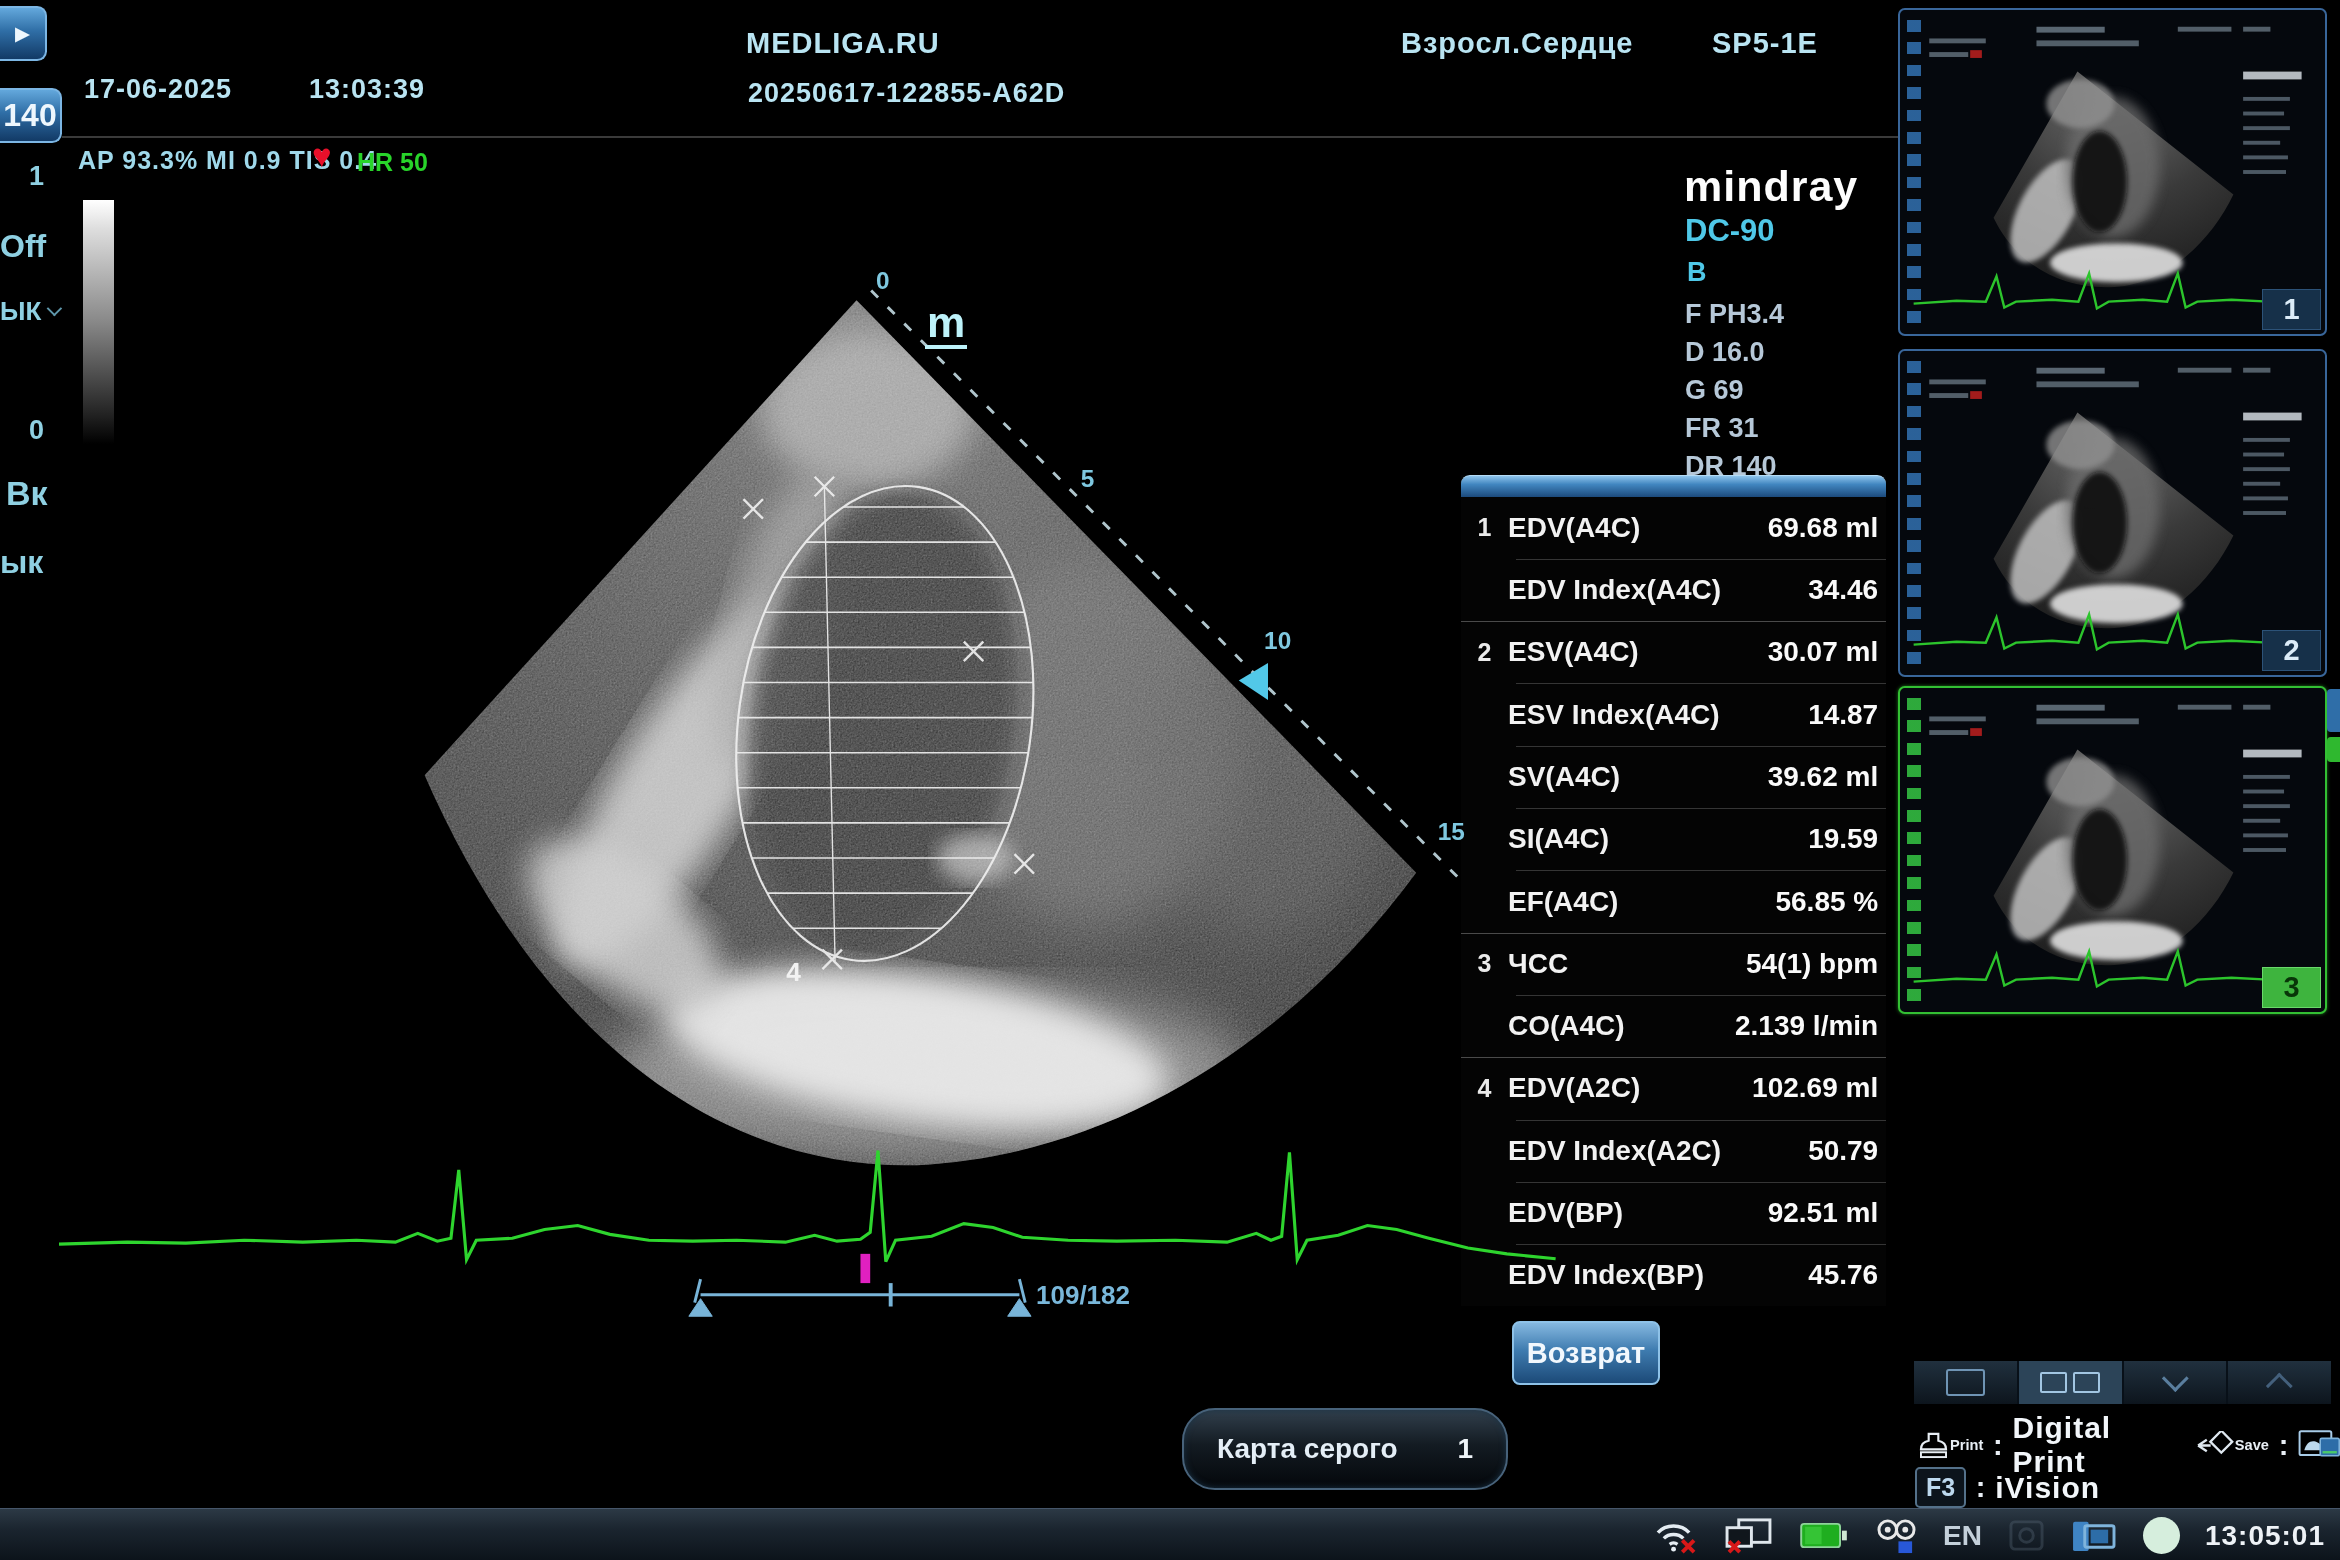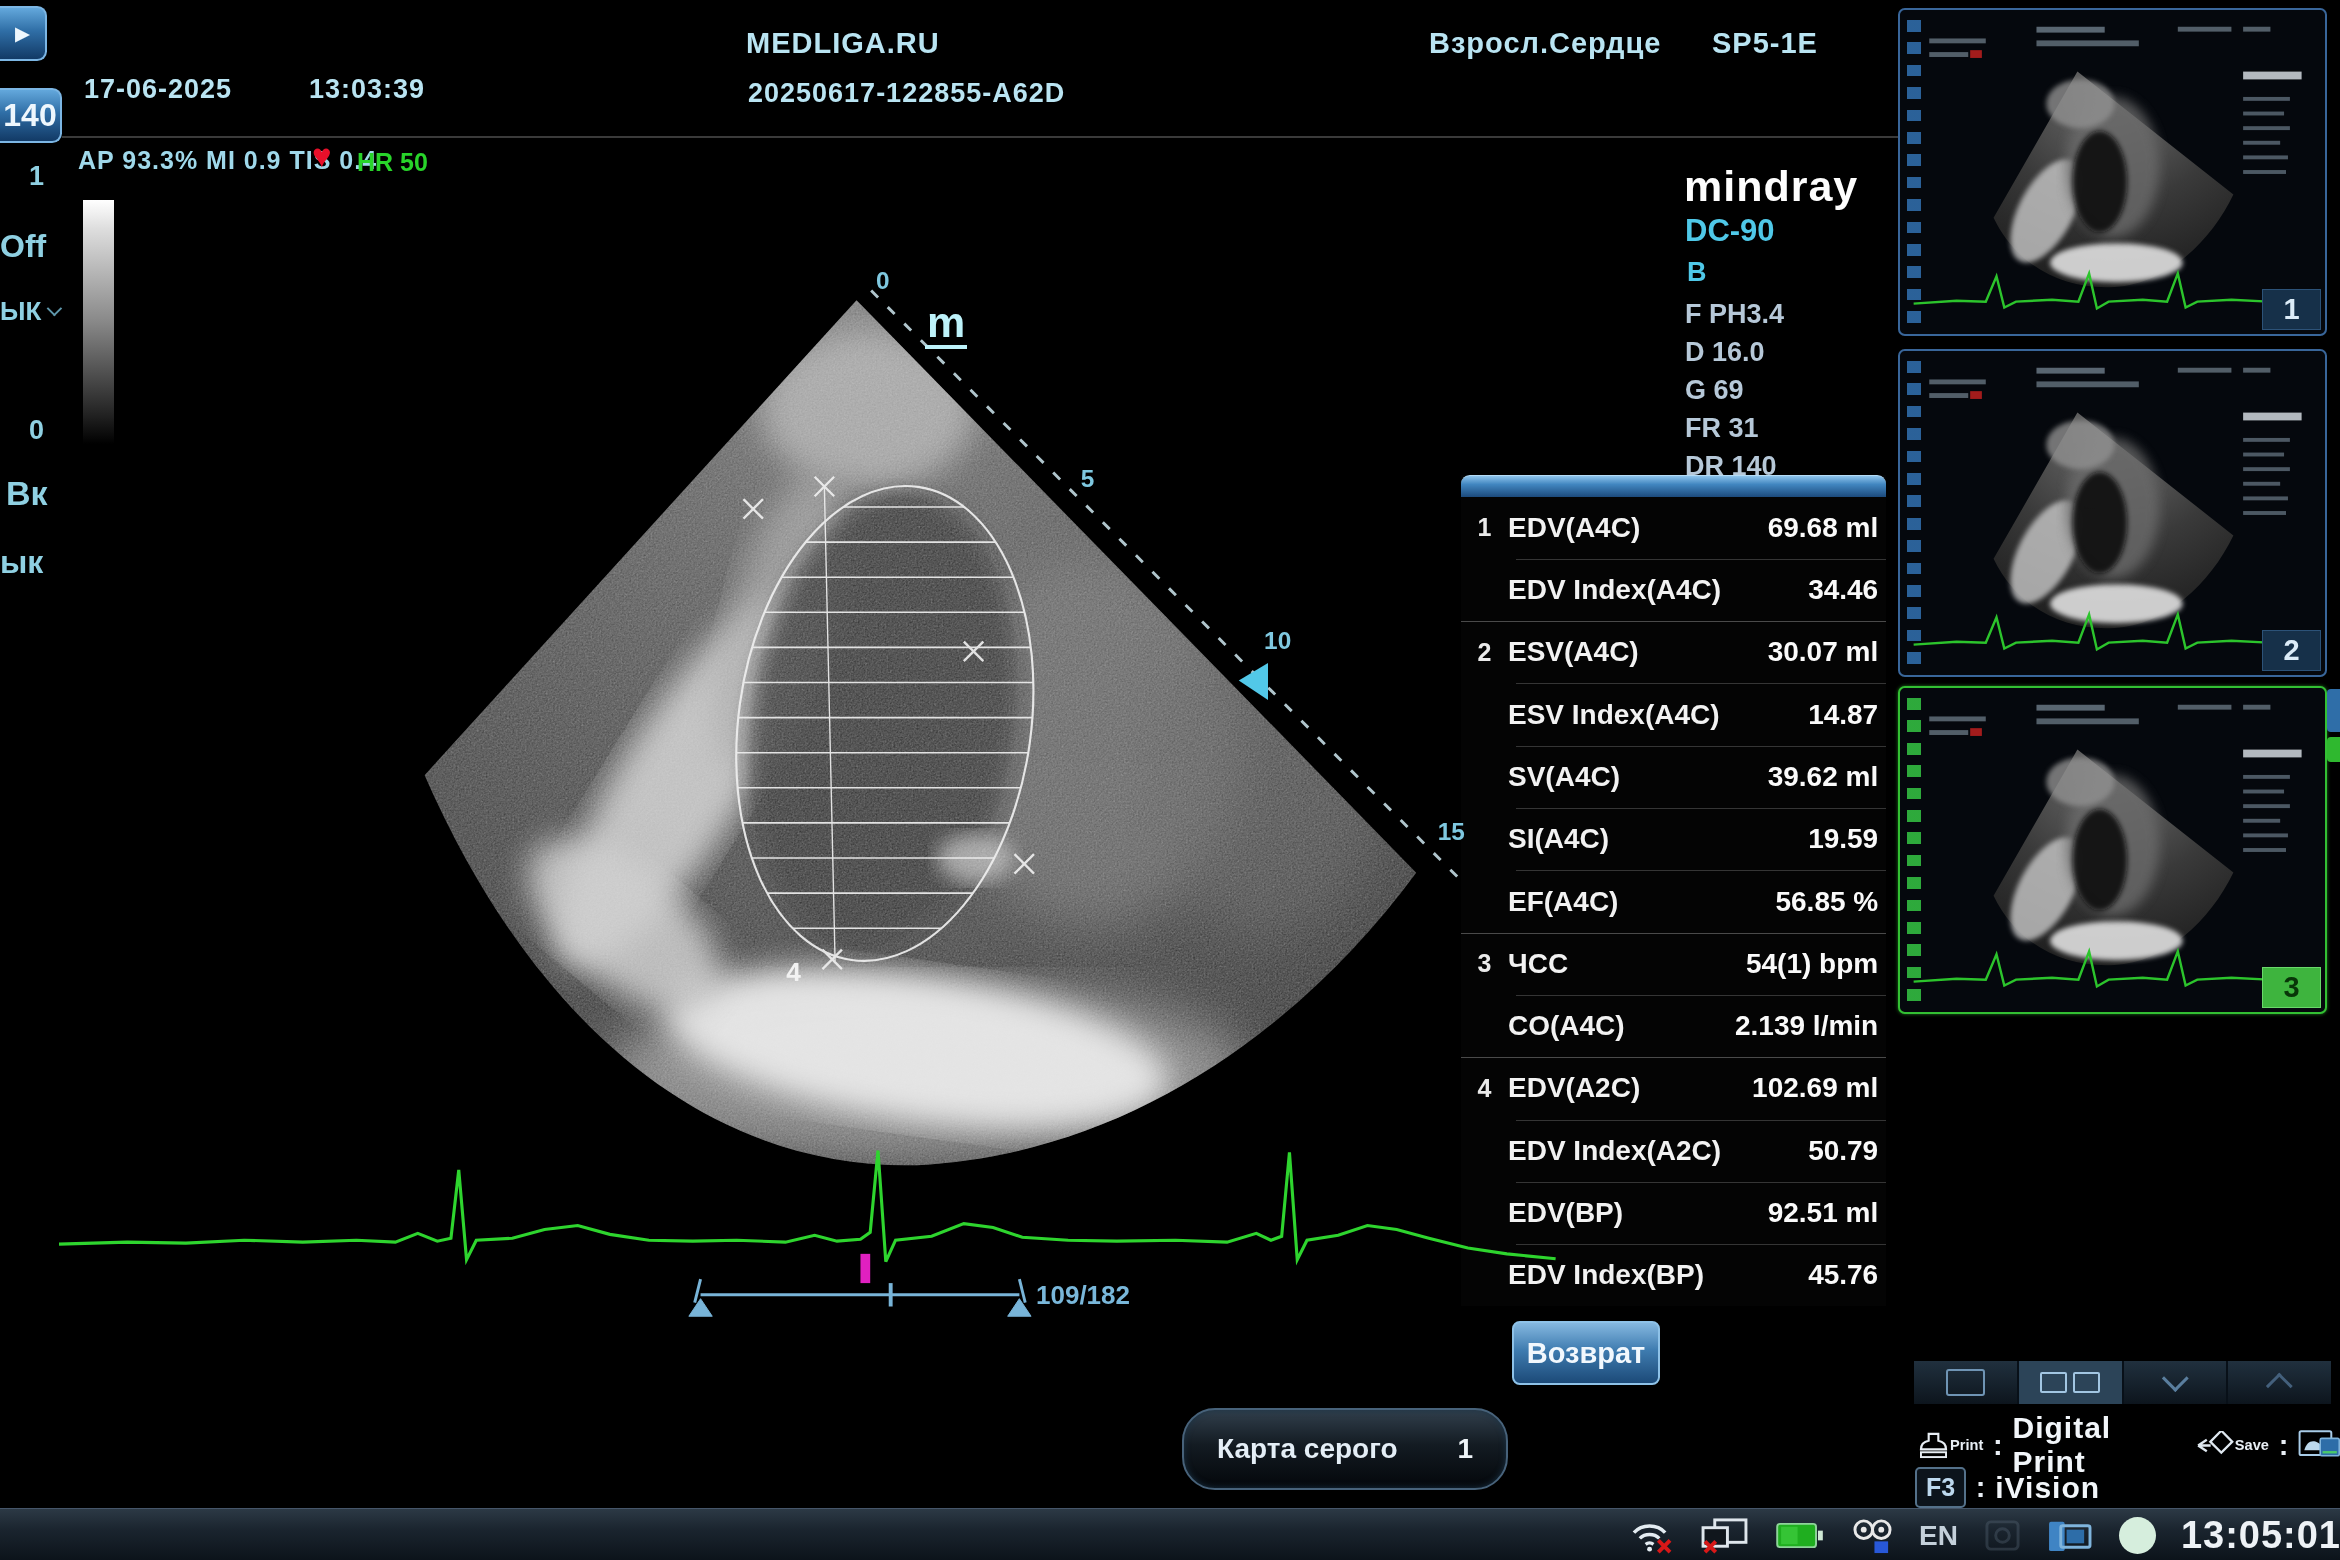--- a/index.html
+++ b/index.html
@@ -86,37 +86,37 @@
   .f3box{width:47px;height:37px;border:2px solid #54718a;border-radius:4.9px;background:#0c141c;
          display:flex;align-items:center;justify-content:center;color:#bcd8ee;font-weight:bold;font-size:25px;}
   
   .taskbar{left:0;top:1508px;width:2341px;height:53px;
            background:linear-gradient(180deg,#2c3945 0%,#1a242e 40%,#0b1219 100%);
            border-top:1px solid #46566a;display:flex;align-items:center;z-index:8;}
   .tb-spacer{flex:1;}
   .tb-item{display:flex;align-items:center;justify-content:center;margin-right:25px;}
   .tb-en{color:#c4d0da;font-weight:bold;font-size:28px;}
   .tb-circle{width:37px;height:37px;border-radius:50%;background:#d6eedd;}
-  .tb-clock{color:#eef2f6;font-weight:bold;font-size:38px;margin-right:0;letter-spacing:1px;}
+  .tb-clock{color:#eef2f6;font-weight:bold;font-size:28px;margin-right:16px;letter-spacing:1px;}
   
   .m-marker{left:925px;top:300px;color:#bdf2fa;font-weight:bold;font-size:43px;z-index:6;
             border-bottom:4.9px solid #bdf2fa;line-height:45px;padding:0 2px;}
   .cine-counter{left:1036px;top:1280px;color:#79b7da;font-weight:bold;font-size:26px;z-index:6;}
   .us-svg{left:0;top:0;width:2341px;height:1560px;z-index:5;pointer-events:none;}
 </style>
 </head>
 <body>
 
 <div class="stage">
 
   <div class="abs blue-btn arrow-btn">▶</div>
   <div class="abs blue-btn btn140">140</div>
 
   <div class="abs cyan topline" style="left:746px;top:27px;">MEDLIGA.RU</div>
-  <div class="abs cyan topline" style="left:1401px;top:27px;margin-left:28px;">Взросл.Сердце</div>
+  <div class="abs cyan topline" style="left:1401px;top:27px;">Взросл.Сердце</div>
   <div class="abs cyan topline" style="left:1712px;top:27px;">SP5-1E</div>
   <div class="abs cyan subline" style="left:84px;top:74px;">17-06-2025</div>
   <div class="abs cyan subline" style="left:309px;top:74px;">13:03:39</div>
   <div class="abs cyan subline" style="left:748px;top:78px;">20250617-122855-A62D</div>
   <div class="abs hsep"></div>
 
   <div class="abs statustxt" style="left:78px;top:146px;">AP 93.3% MI 0.9 TIS 0.4</div>
   <div class="abs heart" style="left:312px;top:137px;">♥</div>
   <div class="abs hrtxt" style="left:357px;top:148px;">HR 50</div>
 

